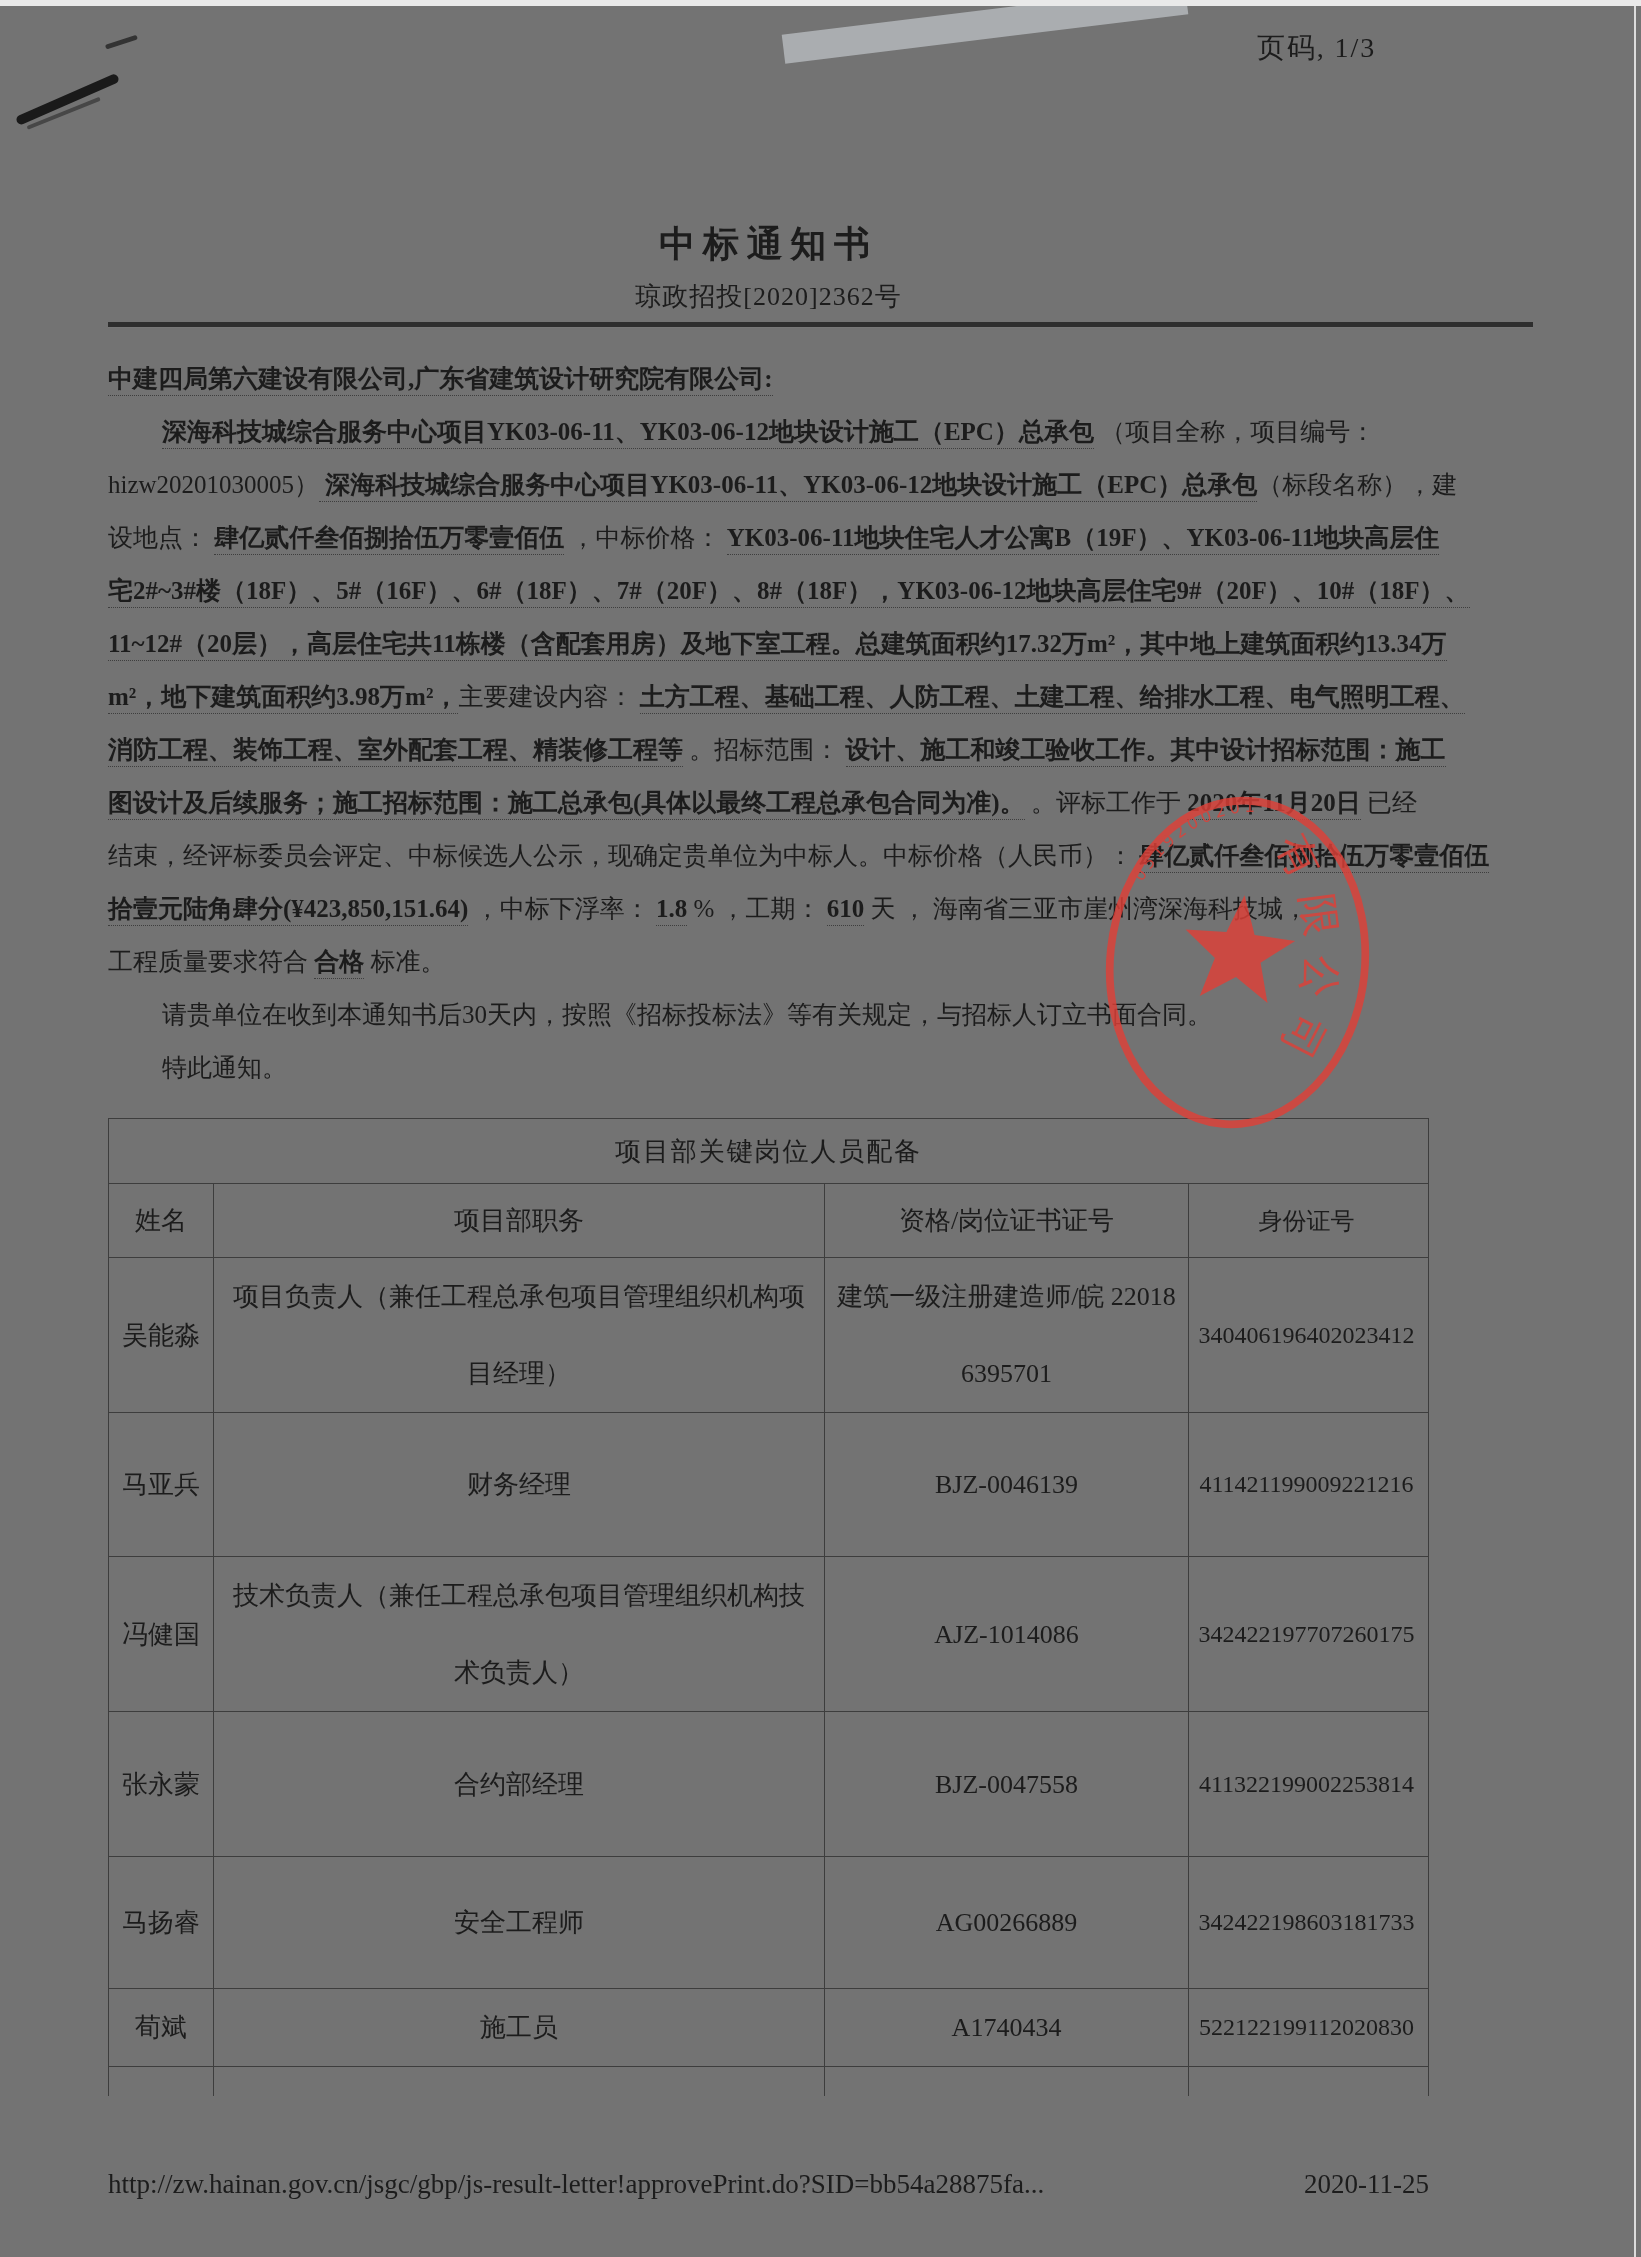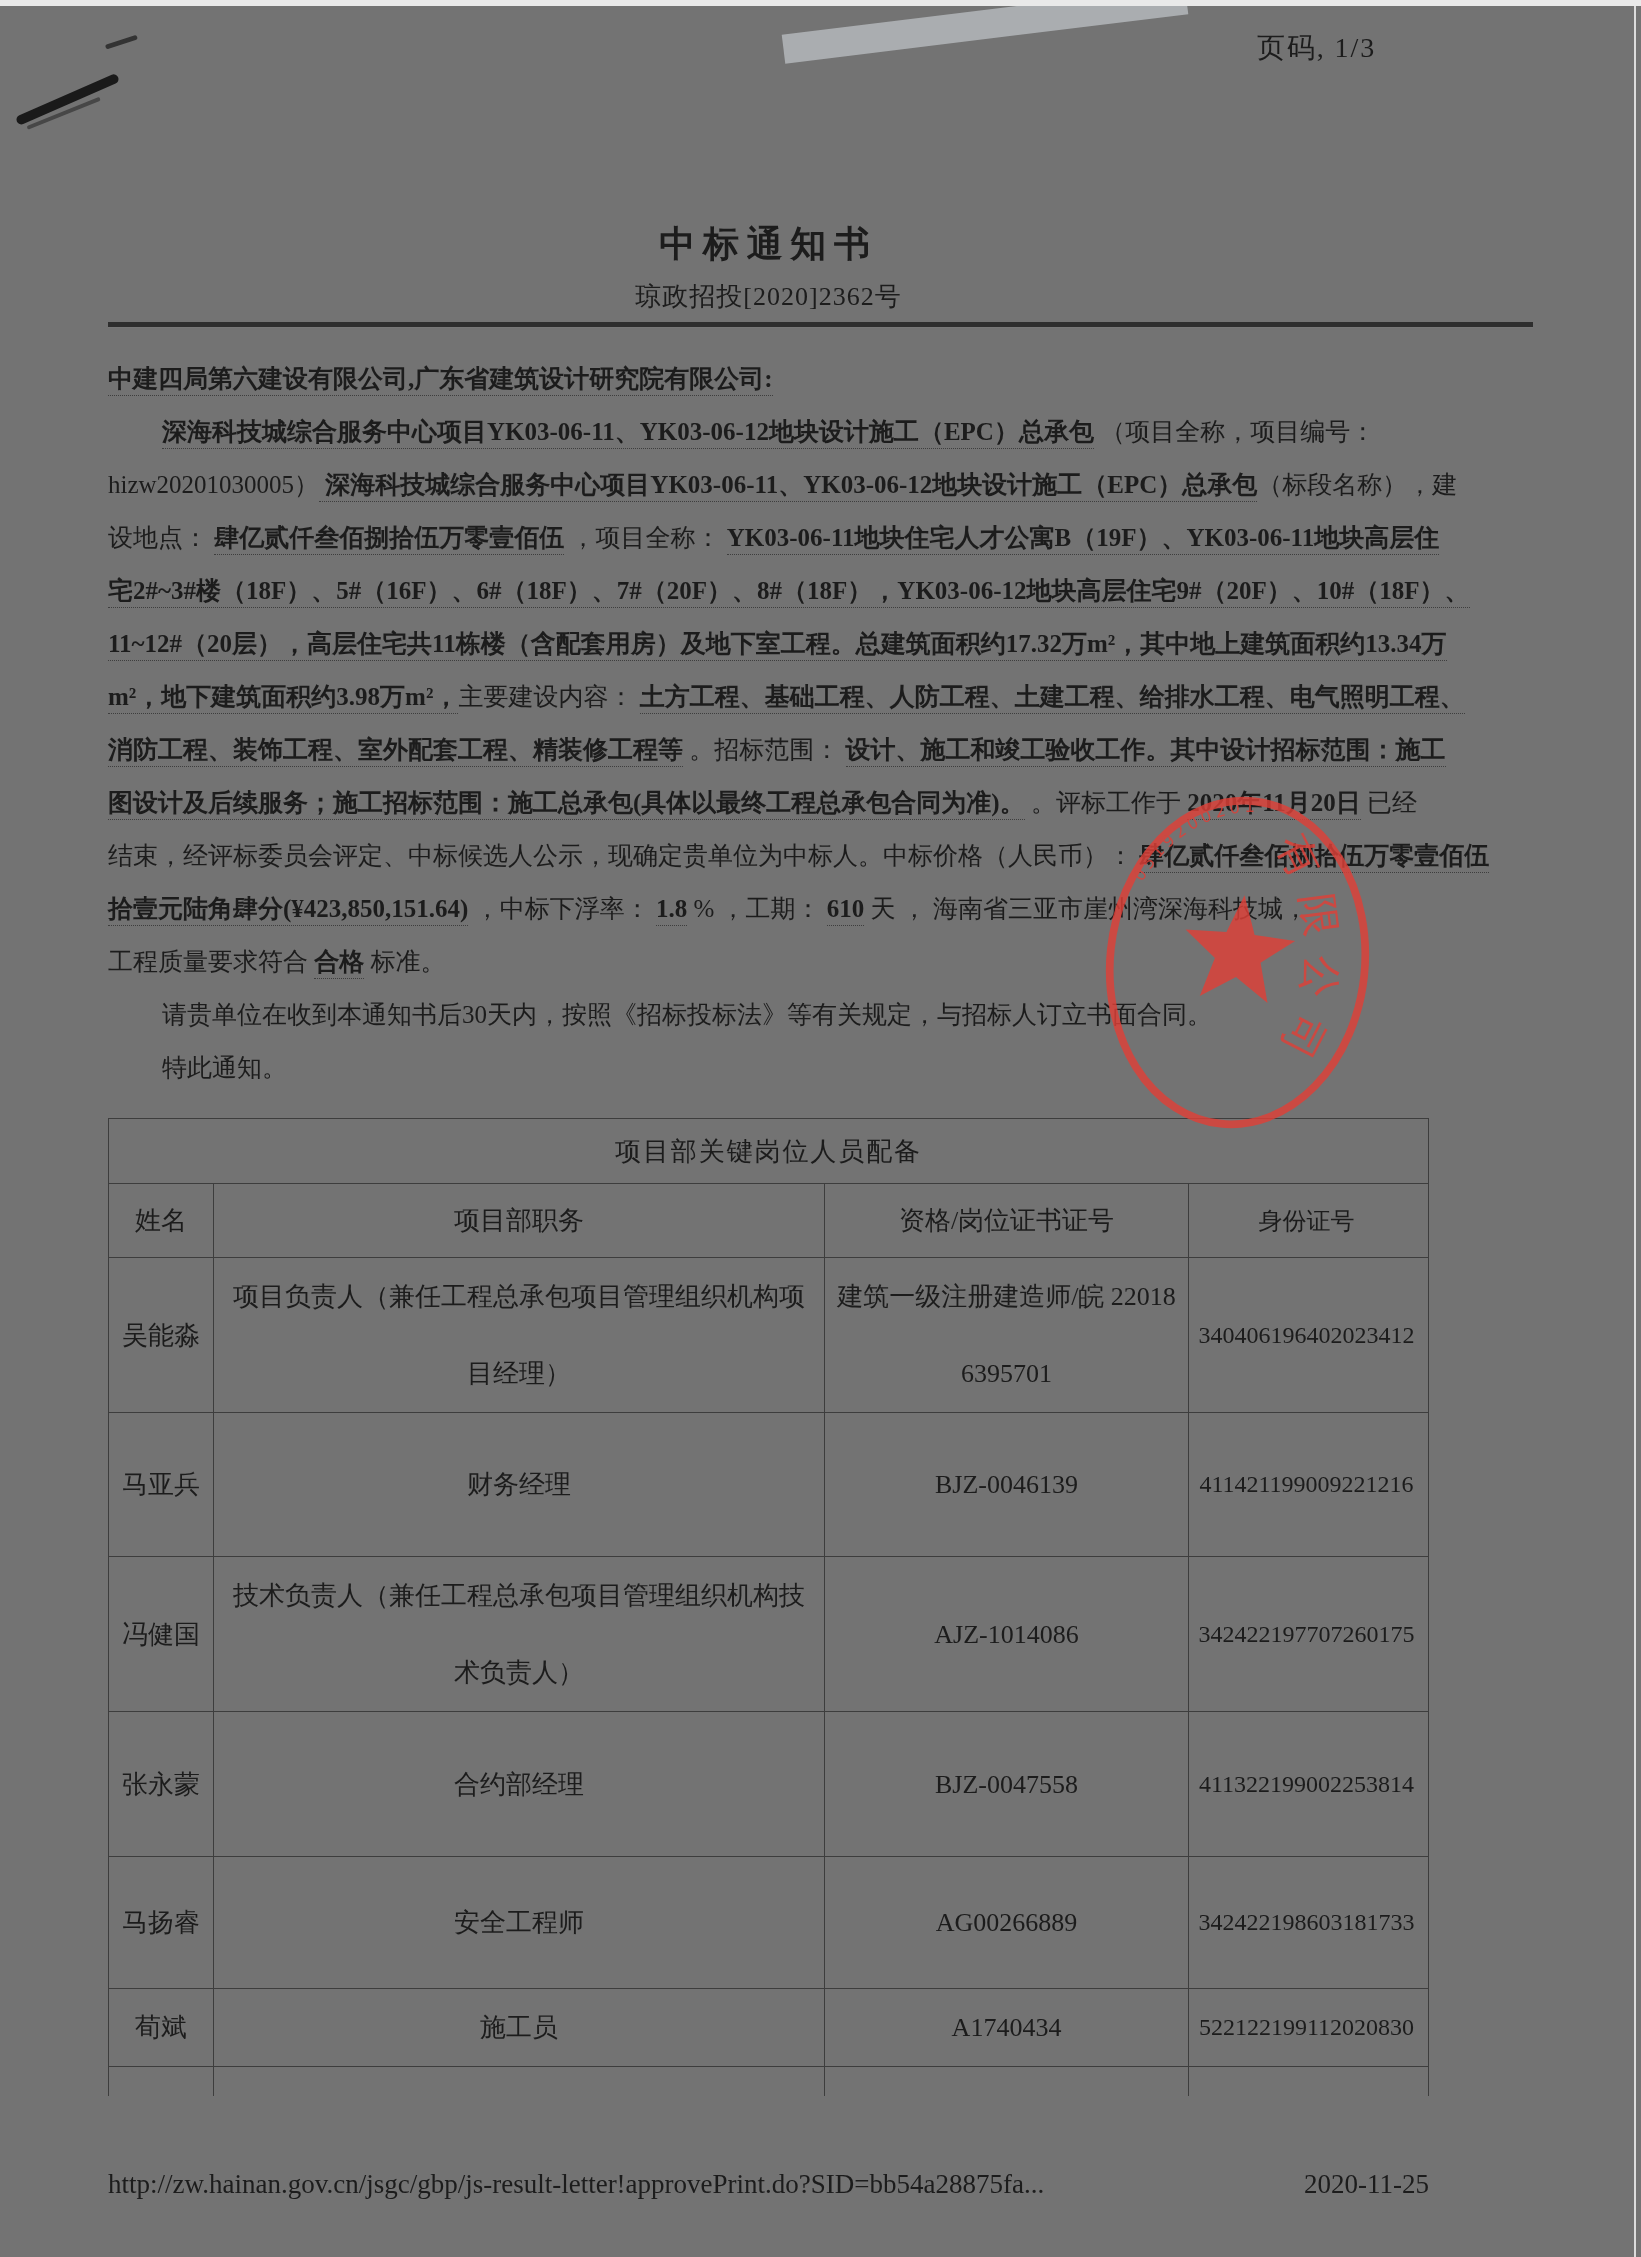--- a/index.html
+++ b/index.html
@@ -63,21 +63,21 @@
   <div class="pagenum">页码, 1/3</div>
 
   <div class="title">中标通知书</div>
   <div class="subtitle">琼政招投[2020]2362号</div>
   <div class="rule"></div>
 
   <div class="body-lines">
       <p class="bline"><span class="u b">中建四局第六建设有限公司,广东省建筑设计研究院有限公司:</span></p>
       <p class="bline ind"><span class="u b">深海科技城综合服务中心项目YK03-06-11、YK03-06-12地块设计施工（EPC）总承包</span><span class=""> （项目全称，项目编号：</span></p>
       <p class="bline"><span class="">hizw20201030005）</span><span class="u b"> 深海科技城综合服务中心项目YK03-06-11、YK03-06-12地块设计施工（EPC）总承包</span><span class="">（标段名称），建</span></p>
-      <p class="bline"><span class="">设地点： </span><span class="u b">肆亿贰仟叁佰捌拾伍万零壹佰伍</span><span class=""> ，项目全称： </span><span class="u b">YK03-06-11地块住宅人才公寓B（19F）、YK03-06-11地块高层住</span></p>
+      <p class="bline"><span class="">设地点： </span><span class="u b">肆亿贰仟叁佰捌拾伍万零壹佰伍</span><span class=""> ，中标价格： </span><span class="u b">YK03-06-11地块住宅人才公寓B（19F）、YK03-06-11地块高层住</span></p>
       <p class="bline"><span class="u b">宅2#~3#楼（18F）、5#（16F）、6#（18F）、7#（20F）、8#（18F），YK03-06-12地块高层住宅9#（20F）、10#（18F）、</span></p>
       <p class="bline"><span class="u b">11~12#（20层），高层住宅共11栋楼（含配套用房）及地下室工程。总建筑面积约17.32万m²，其中地上建筑面积约13.34万</span></p>
       <p class="bline"><span class="u b">m²，地下建筑面积约3.98万m²，</span><span class="">主要建设内容： </span><span class="u b">土方工程、基础工程、人防工程、土建工程、给排水工程、电气照明工程、</span></p>
       <p class="bline"><span class="u b">消防工程、装饰工程、室外配套工程、精装修工程等</span><span class=""> 。招标范围： </span><span class="u b">设计、施工和竣工验收工作。其中设计招标范围：施工</span></p>
       <p class="bline"><span class="u b">图设计及后续服务；施工招标范围：施工总承包(具体以最终工程总承包合同为准)。</span><span class=""> 。评标工作于 </span><span class="u b">2020年11月20日</span><span class=""> 已经</span></p>
       <p class="bline"><span class="">结束，经评标委员会评定、中标候选人公示，现确定贵单位为中标人。中标价格（人民币）： </span><span class="u b">肆亿贰仟叁佰捌拾伍万零壹佰伍</span></p>
       <p class="bline"><span class="u b">拾壹元陆角肆分(¥423,850,151.64)</span><span class=""> ，中标下浮率： </span><span class="u b">1.8</span><span class=""> % ，工期： </span><span class="u b">610</span><span class=""> 天 ， 海南省三亚市崖州湾深海科技城，</span></p>
       <p class="bline"><span class="">工程质量要求符合 </span><span class="u b">合格</span><span class=""> 标准。</span></p>
       <p class="bline ind"><span class="">请贵单位在收到本通知书后30天内，按照《招标投标法》等有关规定，与招标人订立书面合同。</span></p>
       <p class="bline ind"><span class="">特此通知。</span></p>

